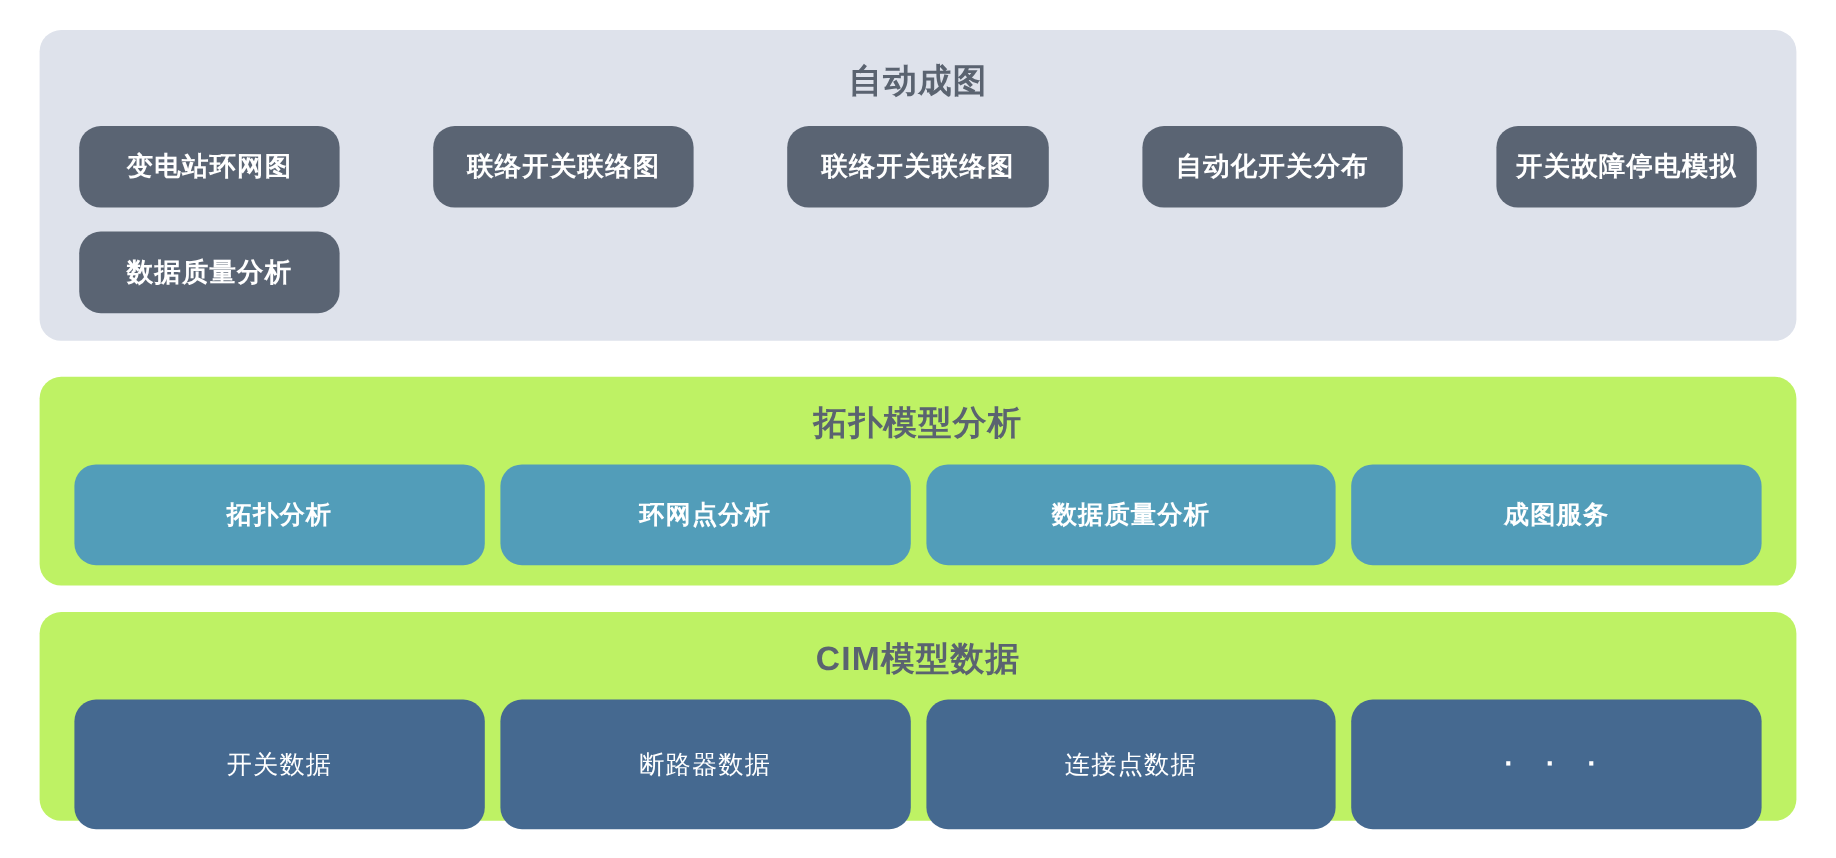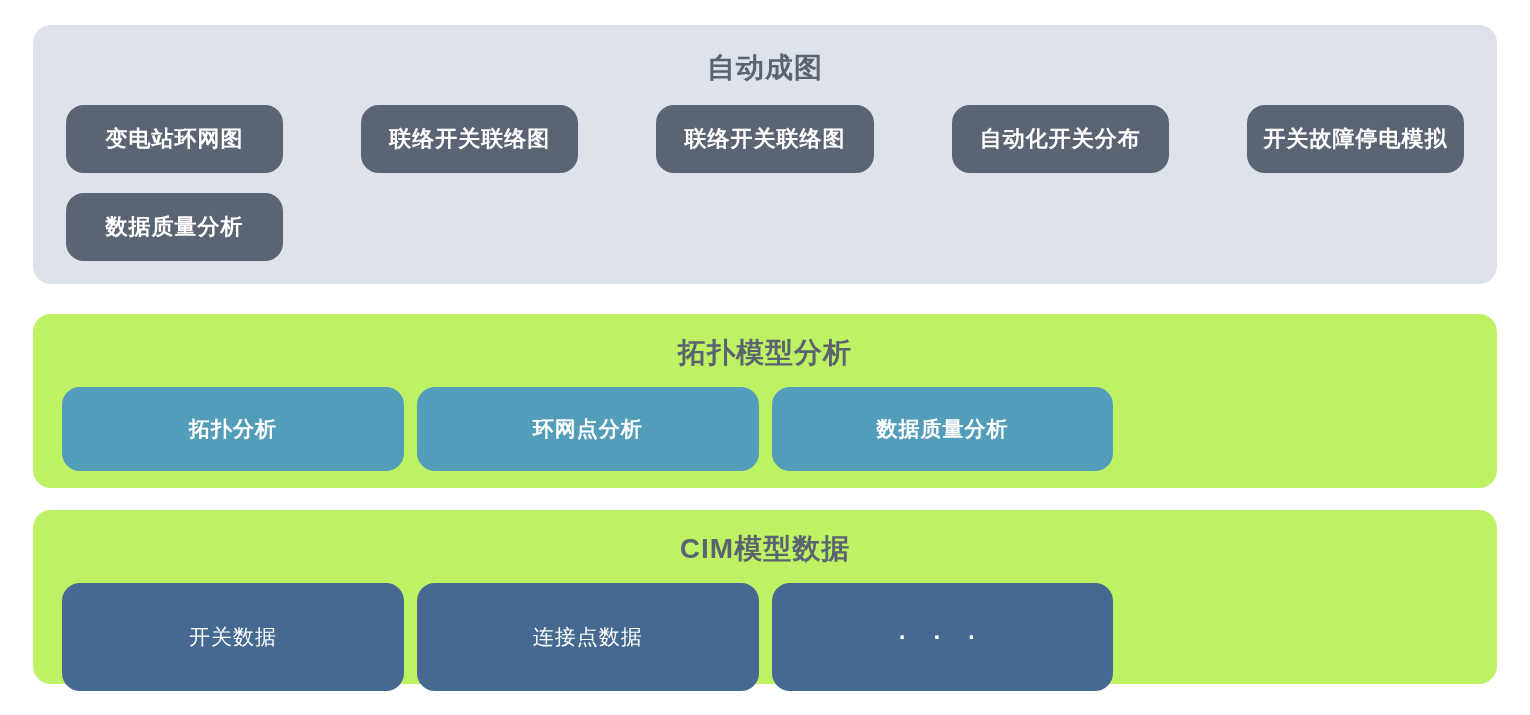--- a/index.html
+++ b/index.html
@@ -102,25 +102,27 @@
       <div class="box box-dark">数据质量分析</div>
     </div>
   </section>
 
   <section class="panel panel-blue mid">
     <h2>拓扑模型分析</h2>
     <div class="grid4">
       <div class="box box-teal">拓扑分析</div>
       <div class="box box-teal">环网点分析</div>
       <div class="box box-teal">数据质量分析</div>
+      <div class="box box-teal">成图服务</div>
     </div>
   </section>
 
   <section class="panel panel-blue">
     <h2>CIM模型数据</h2>
     <div class="grid4">
       <div class="box box-navy">开关数据</div>
+      <div class="box box-navy">断路器数据</div>
       <div class="box box-navy">连接点数据</div>
       <div class="box box-navy dots">· · ·</div>
     </div>
   </section>
 
 </div>
 
 </body></html>

